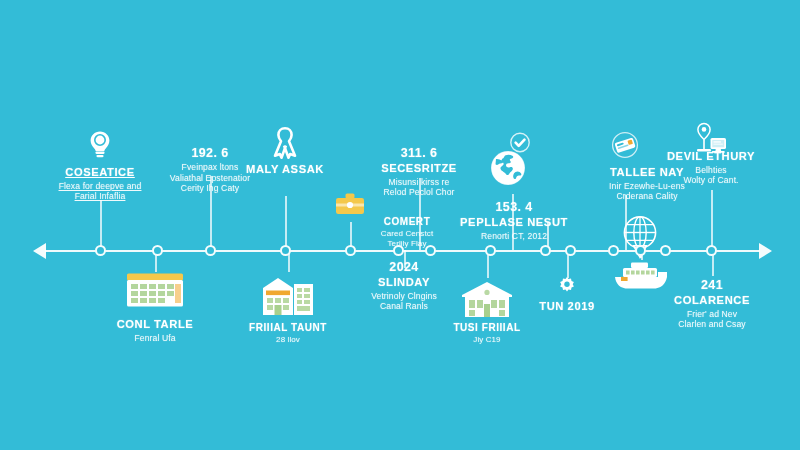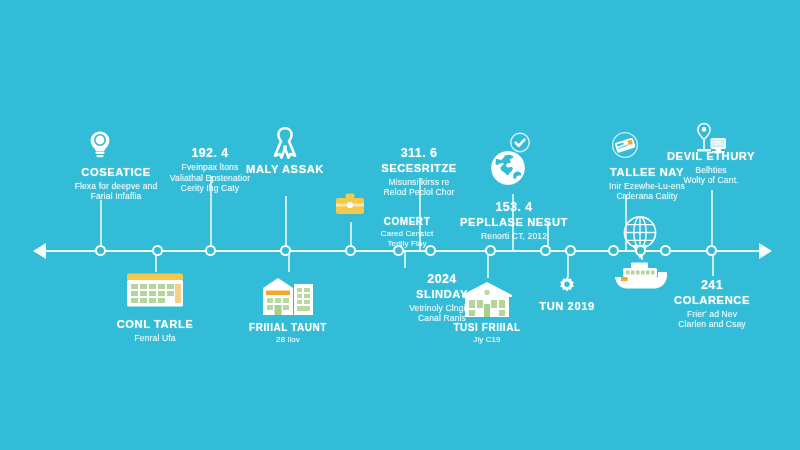--- a/index.html
+++ b/index.html
@@ -295,26 +295,26 @@
      <path d="M17 43.5l-6.4-11.8h12.8z" fill="none" stroke="#ffffff" stroke-width="1.5"></path>
      <circle cx="17" cy="18.5" r="15.6" fill="none" stroke="#ffffff" stroke-width="1.6"></circle>
      <ellipse cx="17" cy="18.5" rx="6.2" ry="15.6" fill="none" stroke="#ffffff" stroke-width="1.4"></ellipse>
      <line x1="1.4" y1="18.5" x2="32.6" y2="18.5" stroke="#ffffff" stroke-width="1.4"></line>
      <path d="M3.5 10.6h27M3.5 26.4h27" fill="none" stroke="#ffffff" stroke-width="1.3"></path>
      <line x1="17" y1="2.9" x2="17" y2="34.1" stroke="#ffffff" stroke-width="1.3"></line>
    </svg>
       </div>
     </div>
   <div id="blocks-layer">
-      <div class="block" style="left: 116px; top: 166px;">
+      <div class="block" style="left: 100px; top: 166px; text-decoration: underline;">
         <span class="title">COSEATICE</span>
         <span class="desc">Flexa for deepve and<br>Farial Infaflia</span>
       </div>
       <div class="block" style="left: 210px; top: 146px;">
-        <span class="num">192. 4</span>
+        <span class="num">192. 6</span>
         <span class="desc">Fveinpax ltons<br>Valiathal Epstenatior<br>Cerity Ihg Caty</span>
       </div>
       <div class="block" style="left: 285px; top: 163px;">
         <span class="title">MALY ASSAK</span>
       </div>
       <div class="block small" style="left: 370px; top: 216px; margin-left: 37px;">
         <span class="title">COMERT</span>
         <span class="desc">Cared Censtct<br>Terlily Flay</span>
       </div>
       <div class="block" style="left: 419px; top: 146px;">
@@ -336,21 +336,21 @@
         <span class="desc">Belhties<br>Wolty of Cant.</span>
       </div>
       <div class="block" style="left: 155px; top: 318px;">
         <span class="title">CONL TARLE</span>
         <span class="desc">Fenral Ufa</span>
       </div>
       <div class="block small" style="left: 288px; top: 322px;">
         <span class="title">FRIIIAL TAUNT</span>
         <span class="desc">28 llov</span>
       </div>
-      <div class="block" style="left: 404px; top: 272px; margin-left: 38px;">
+      <div class="block" style="left: 404px; top: 260px;">
         <span class="num">2024</span>
         <span class="title">SLINDAY</span>
         <span class="desc">Vetrinoly Clngins<br>Canal Ranls</span>
       </div>
       <div class="block small" style="left: 487px; top: 322px;">
         <span class="title">TUSI FRIIIAL</span>
         <span class="desc">Jiy C19</span>
       </div>
       <div class="block" style="left: 567px; top: 300px;">
         <span class="title">TUN 2019</span>

